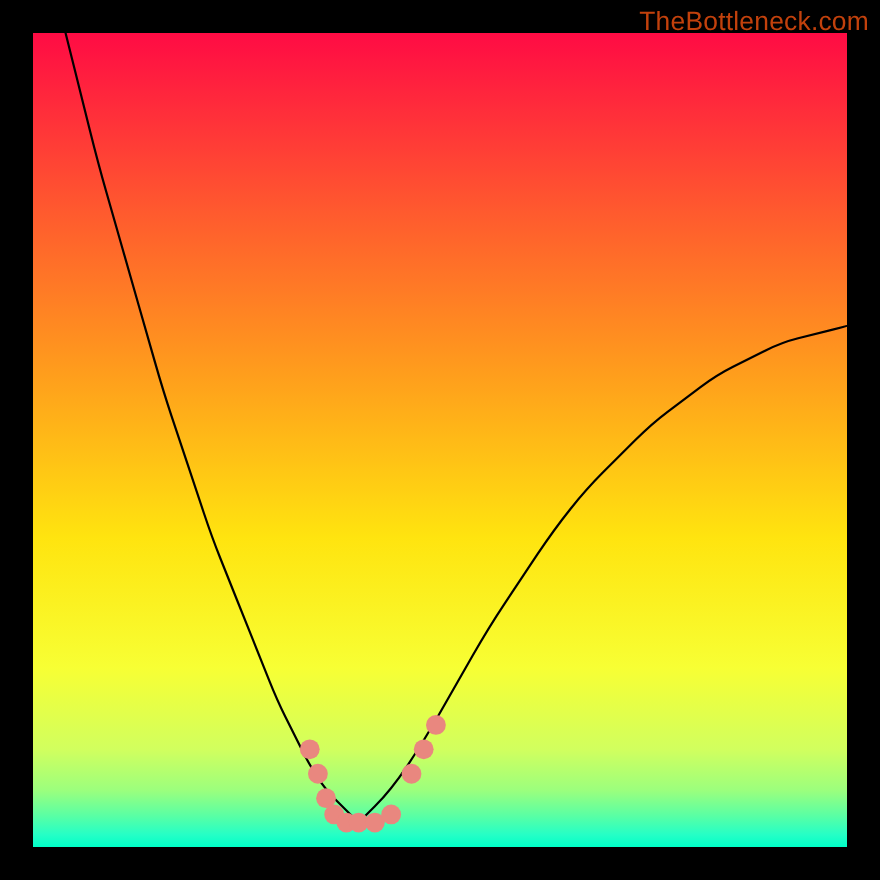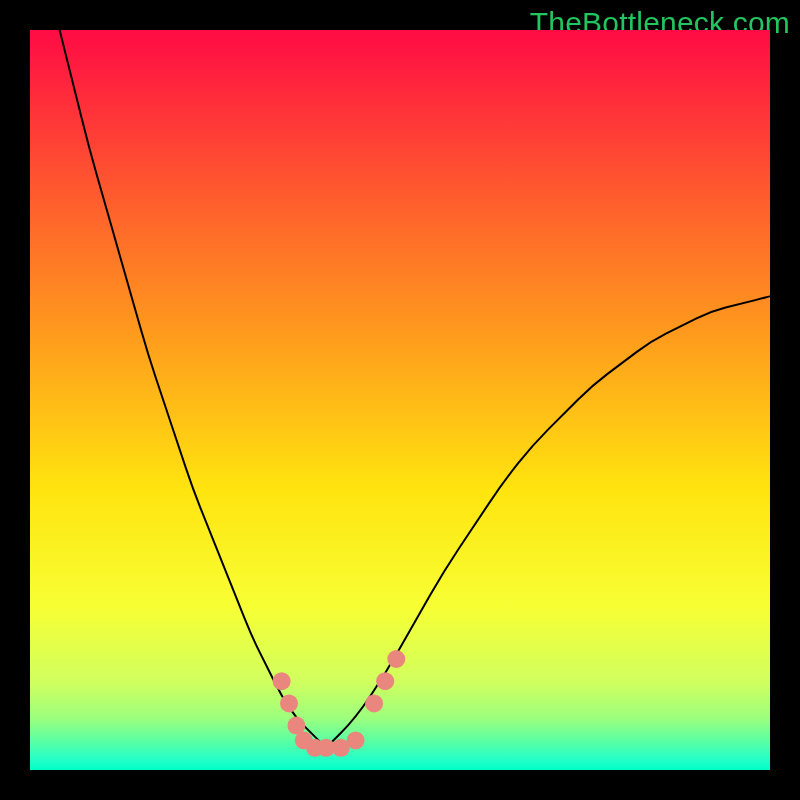--- a/index.html
+++ b/index.html
@@ -18,22 +18,22 @@
     height: 740px;
   }
   .gradient-bg {
     position: absolute;
     left: 0; top: 0; width: 100%; height: 100%;
   }
   .watermark {
     position: absolute;
     top: 6px;
     right: 10px;
-    color: #22c55e;
-    font-size: 30px;
+    color: #c2410c;
+    font-size: 24px;
     font-weight: 500;
     letter-spacing: 0.2px;
   }
   svg.curve-layer {
     position: absolute;
     left: 0; top: 0; width: 100%; height: 100%;
     pointer-events: none;
   }
 </style>
 </head>

